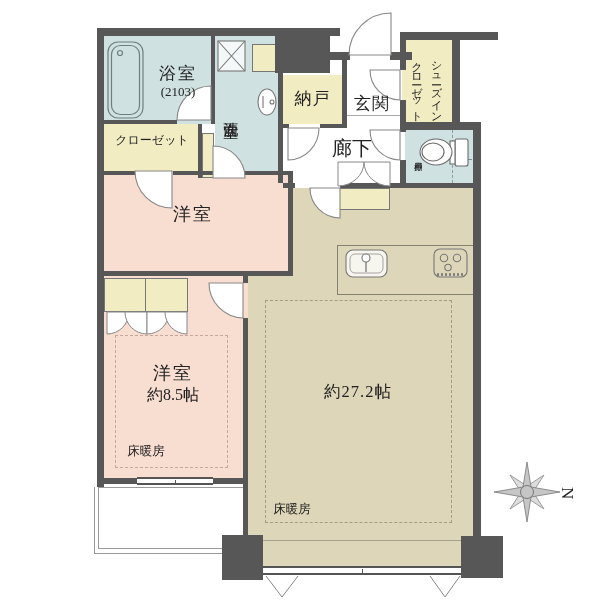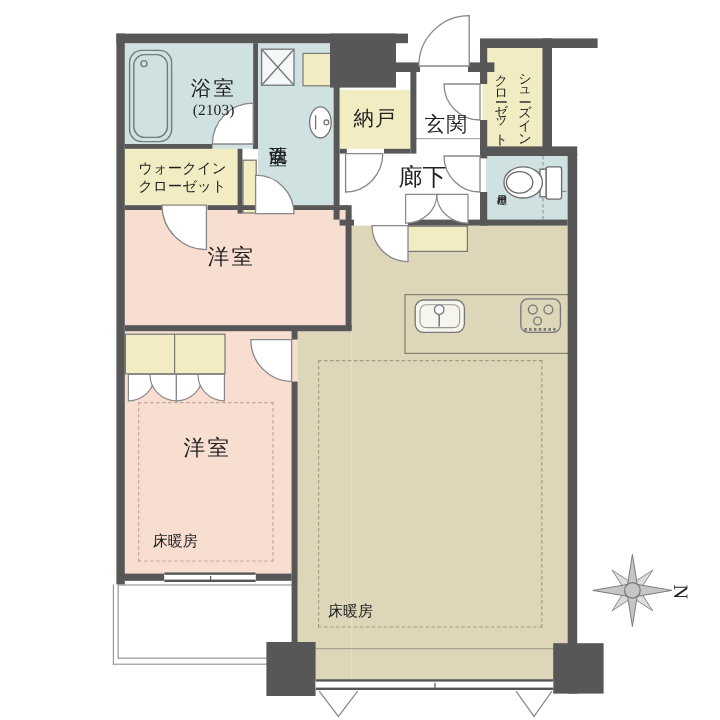--- a/index.html
+++ b/index.html
@@ -172,21 +172,20 @@
   </svg>
 
   <div class="lbl" style="left:146px;top:47px;width:64px;">
     <div style="font-size:17px;letter-spacing:2px;margin-top:16px;">浴室</div>
     <div style="font-size:13px;">(2103)</div>
   </div>
 
   <div class="lbl vert" style="left:221px;top:78px;height:66px;font-size:15px;letter-spacing:1px;">洗面室</div>
 
   <div class="lbl" style="left:102px;top:133px;width:100px;font-size:12px;">
-    <div>ウォークイン</div>
     <div>クローゼット</div>
   </div>
 
   <div class="lbl" style="left:283px;top:88px;width:59px;font-size:17px;letter-spacing:1px;">納戸</div>
 
   <div class="lbl" style="left:342px;top:93px;width:60px;font-size:17px;letter-spacing:1px;font-family:Liberation Serif, serif;">玄関</div>
 
   <div class="lbl" style="left:328px;top:136px;width:48px;font-size:20px;">廊下</div>
 
   <div class="lbl vert" style="left:406px;top:45px;height:80px;font-size:11px;line-height:1.8;">
@@ -195,23 +194,25 @@
   </div>
 
   <div class="lbl vert" style="left:413px;top:135px;height:42px;font-size:8.5px;">吊戸棚</div>
 
   <div class="lbl" style="left:148px;top:203px;width:90px;">
     <div style="font-size:18px;letter-spacing:2px;">洋室</div>
   </div>
 
   <div class="lbl" style="left:128px;top:362px;width:90px;">
     <div style="font-size:18px;letter-spacing:2px;">洋室</div>
+    <div style="font-size:16px;">約8.5帖</div>
   </div>
 
   <div class="lbl" style="left:118px;top:444px;width:56px;font-size:12.5px;">床暖房</div>
 
   <div class="lbl" style="left:306px;top:382px;width:104px;">
+    <div style="font-size:16.5px;letter-spacing:1px;">約27.2帖</div>
   </div>
 
   <div class="lbl" style="left:264px;top:502px;width:56px;font-size:12.5px;">床暖房</div>
 
 
 </div>
 
 </body></html>

